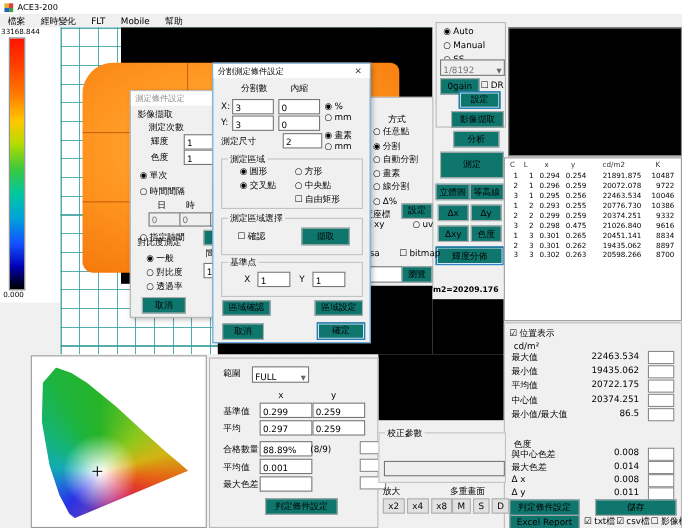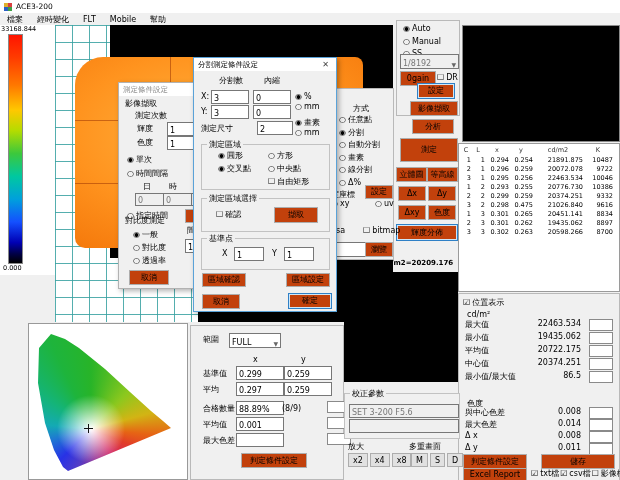--- a/index.html
+++ b/index.html
@@ -19,21 +19,21 @@
     background-image:repeating-linear-gradient(to right,rgba(55,160,160,.85) 0 1px,transparent 1px 17px),
                      repeating-linear-gradient(to bottom,rgba(55,160,160,.85) 0 1px,transparent 1px 17px)}
   .imgmain{position:absolute;left:110px;top:25px;width:283px;height:233px;background:#000}
   .imgblob{position:absolute;left:198px;top:250px;width:195px;height:72px;background:#000;border-top-left-radius:30px}
   .bk{position:absolute;background:#000}
   .display{position:absolute;left:75px;top:57px;width:288px;height:191px;border-radius:28px 8px 4px 10px;
     background:radial-gradient(120% 110% at 45% 40%,#ffb340 0%,#ff931e 38%,#f4770a 68%,#e06002 85%,#cc5200 100%)}
   .divline{position:absolute;background:rgba(150,45,0,.5)}
   .trblack{position:absolute;left:462px;top:25px;width:156px;height:115px;background:#000;border:1px solid #8a8a8a}
   .panel{position:absolute;background:#f0f0f0;border:1px solid #b9b9b9}
-  .btn{position:absolute;background:#c2410c;border:1px solid #adadad;font-size:8px;display:flex;align-items:center;justify-content:center;line-height:1;cursor:default}
+  .btn{position:absolute;background:#0f766e;border:1px solid #adadad;font-size:8px;display:flex;align-items:center;justify-content:center;line-height:1;cursor:default}
   .btn.def{border:1px solid #2f80c6;box-shadow:inset 0 0 0 1px #cfe6f7}
   .field{position:absolute;background:#fff;border:1px solid #777;font-size:8px;display:flex;align-items:flex-end;padding:0 2px;overflow:hidden}
   .field.dis{background:#efefef;color:#777}
   .field .arrow{margin-left:auto;color:#666;font-size:6px}
   .ro{white-space:nowrap;font-size:8px;line-height:1.2}
   .ro::before{content:"○";margin-right:2px}
   .ro.on::before{content:"◉"}
   .cb{white-space:nowrap;font-size:8px;line-height:1.2}
   .cb::before{content:"☐";margin-right:2px}
   .cb.on::before{content:"☑"}
@@ -318,21 +318,20 @@
     <div class="field" style="left:45px;top:91px;width:42px;height:12px">0.001</div>
     <div class="sbox abs" style="left:128px;top:91px"></div>
     <div class="lbl" style="left:12px;top:111px">最大色差</div>
     <div class="field" style="left:45px;top:107px;width:42px;height:12px"></div>
     <div class="sbox abs" style="left:128px;top:107px"></div>
     <div class="btn" style="left:50px;top:127px;width:64px;height:13px">判定條件設定</div>
   </div>
 
   <div class="grp" style="left:344px;top:393px;width:114px;height:44px;background:#f0f0f0">
     <span class="cap">校正參數</span>
-    <div class="field dis" style="left:4px;top:10px;width:104px;height:12px">SET 3-200 F5.6</div>
     <div class="field dis" style="left:4px;top:25px;width:104px;height:12px"></div>
   </div>
 
   <div class="lbl" style="left:348px;top:443px">放大</div>
   <div class="abs" style="left:348px;top:453px;display:flex">
       <span class="sbtn">x2</span>
       <span class="sbtn">x4</span>
       <span class="sbtn">x8</span>
     </div>
   <div class="lbl" style="left:409px;top:443px">多重畫面</div>

